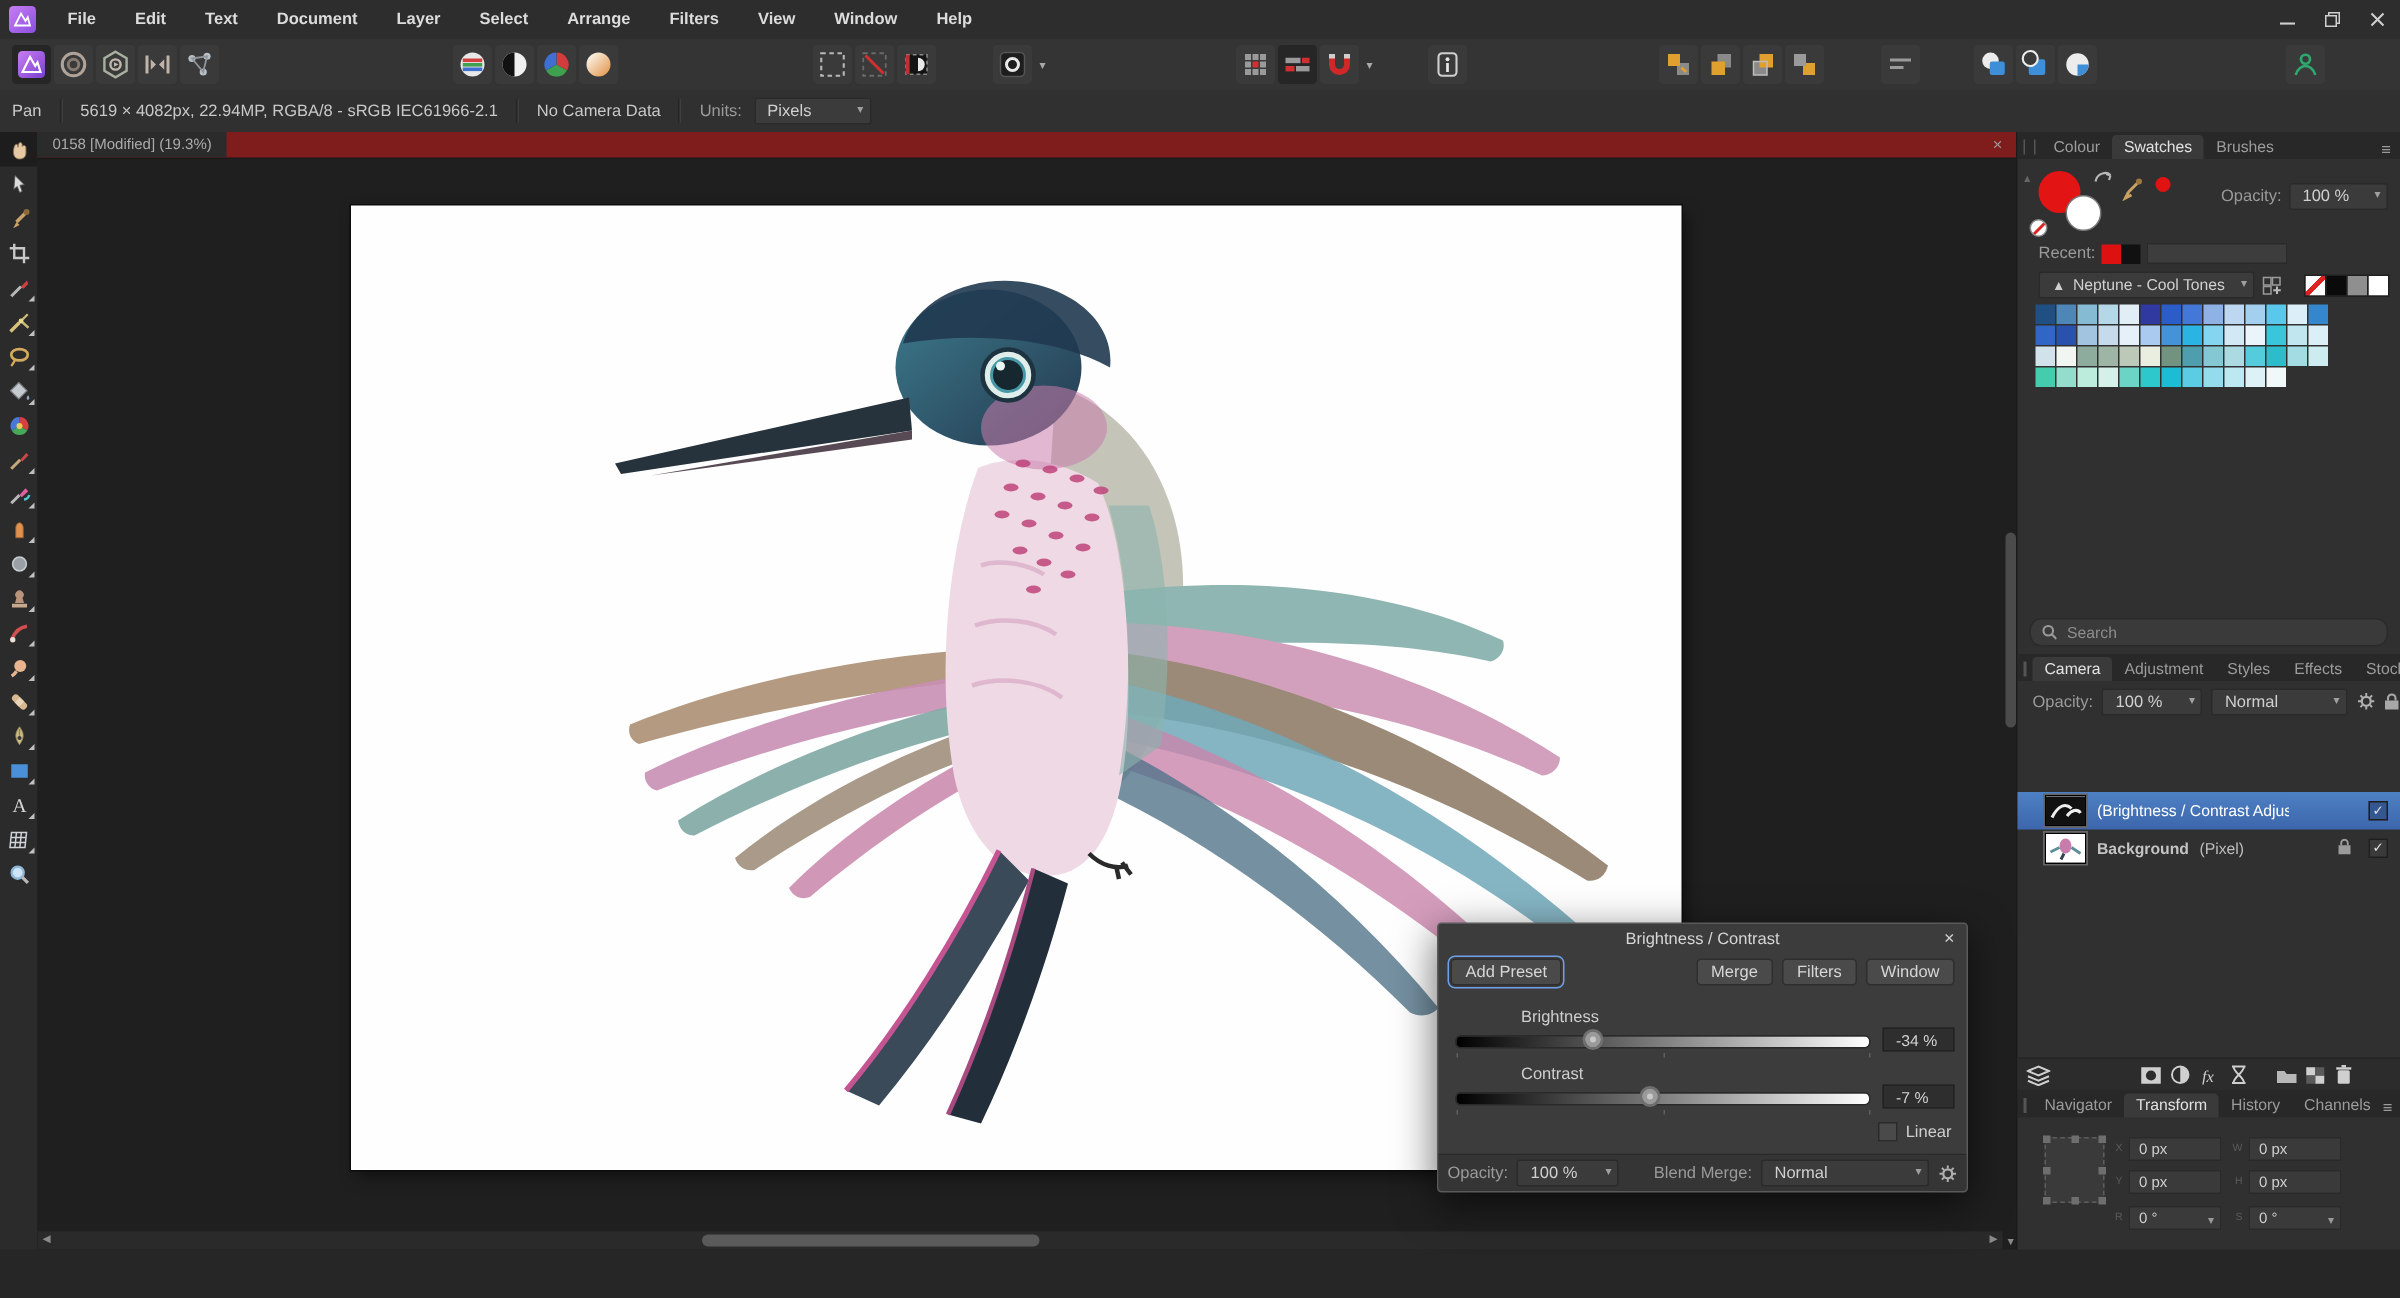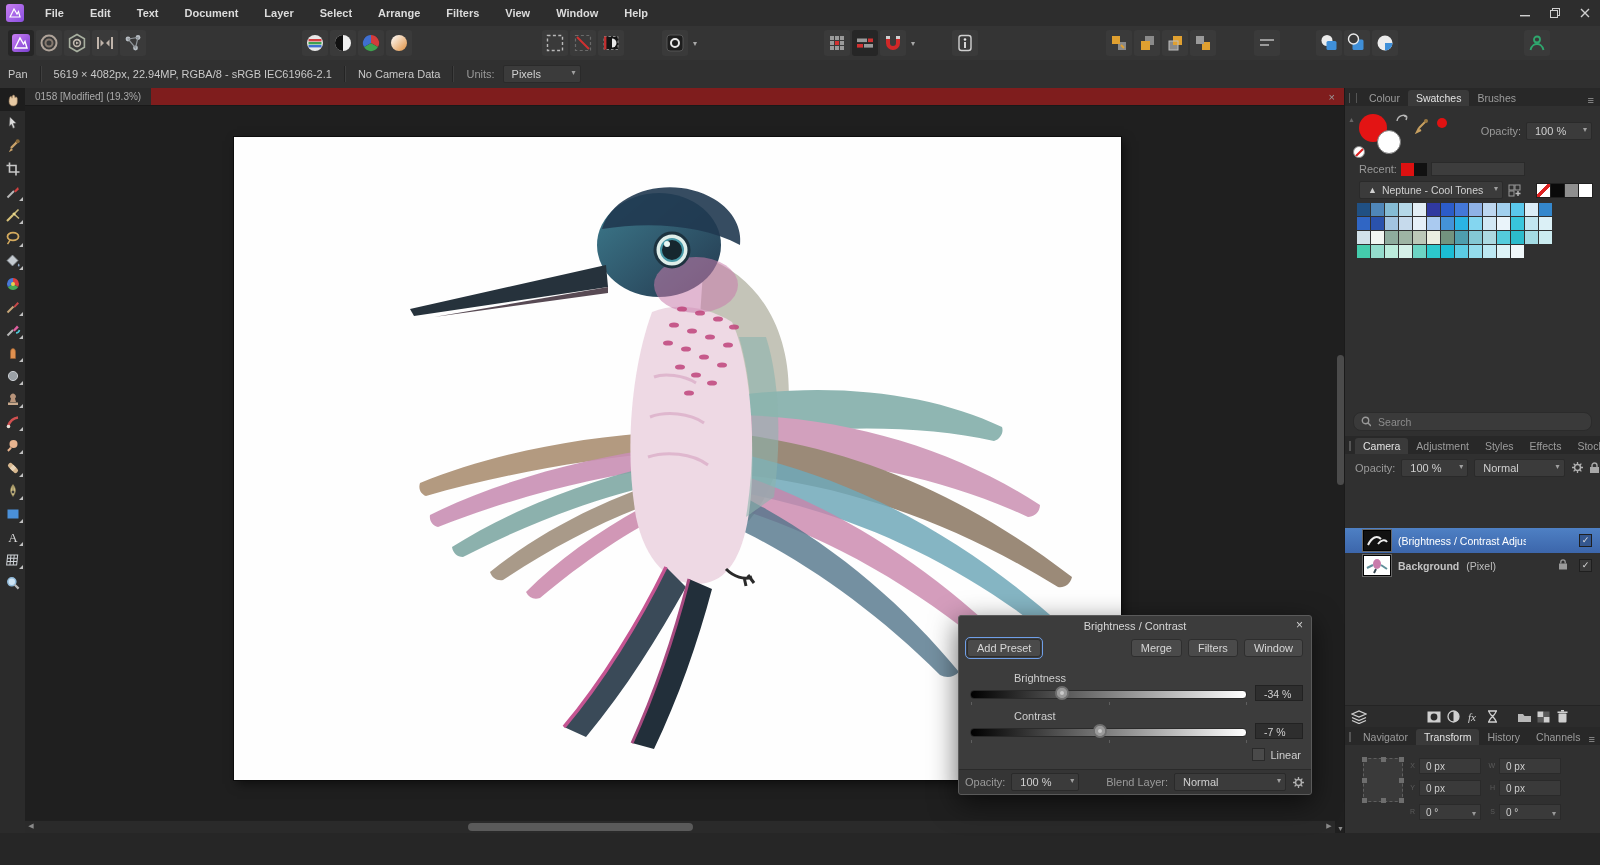--- a/index.html
+++ b/index.html
@@ -932,21 +932,21 @@
         </div>
         <div class="svalue" style="top: 107px;">-7 %</div>
       </div>
     <div class="linearrow">
       <span class="cb"></span>
       <span>Linear</span>
     </div>
     <div class="dlg-bottom">
       <span class="dim">Opacity:</span>
       <span class="dd" style="width:42px">100 %</span>
-      <span class="dim" style="margin-left:auto">Blend Layer:</span>
+      <span class="dim" style="margin-left:auto">Blend Merge:</span>
       <span class="dd" style="width:86px">Normal</span>
       <svg width="13" height="13">
           <circle cx="6.5" cy="6.5" r="3" fill="none" stroke="#b0b0b0" stroke-width="1.5"></circle>
           <path d="M6.5,1 v2 M6.5,10 v2 M1,6.5 h2 M10,6.5 h2 M2.6,2.6 l1.4,1.4 M9,9 l1.4,1.4 M10.4,2.6 L9,4 M4,9 L2.6,10.4" stroke="#b0b0b0" stroke-width="1.3"></path>
         </svg>
     </div>
   </div>
 
 </div>
 

